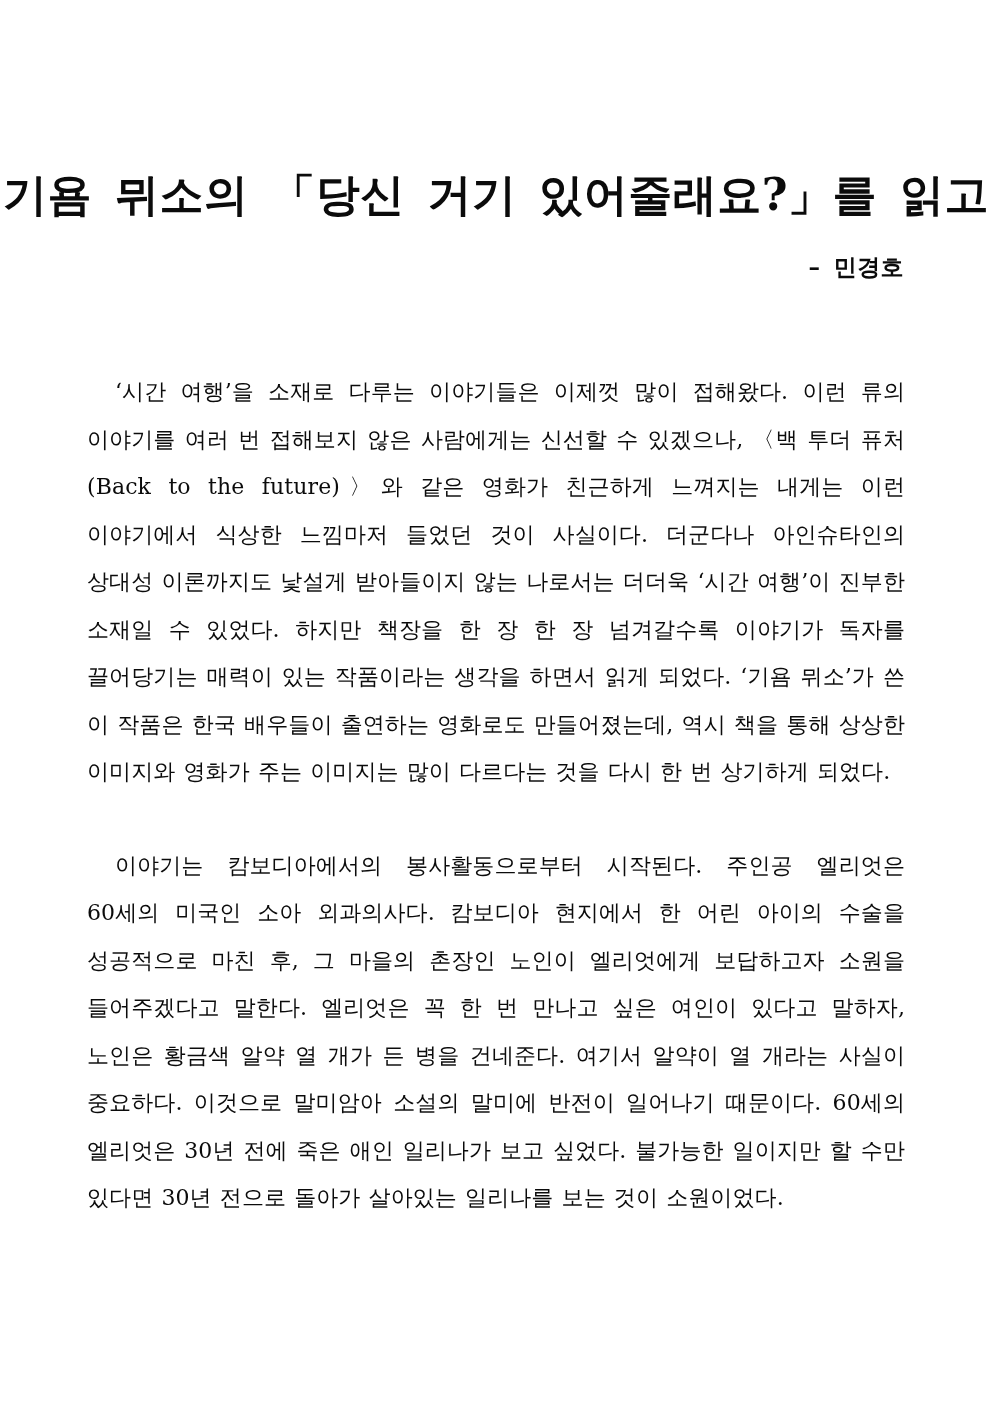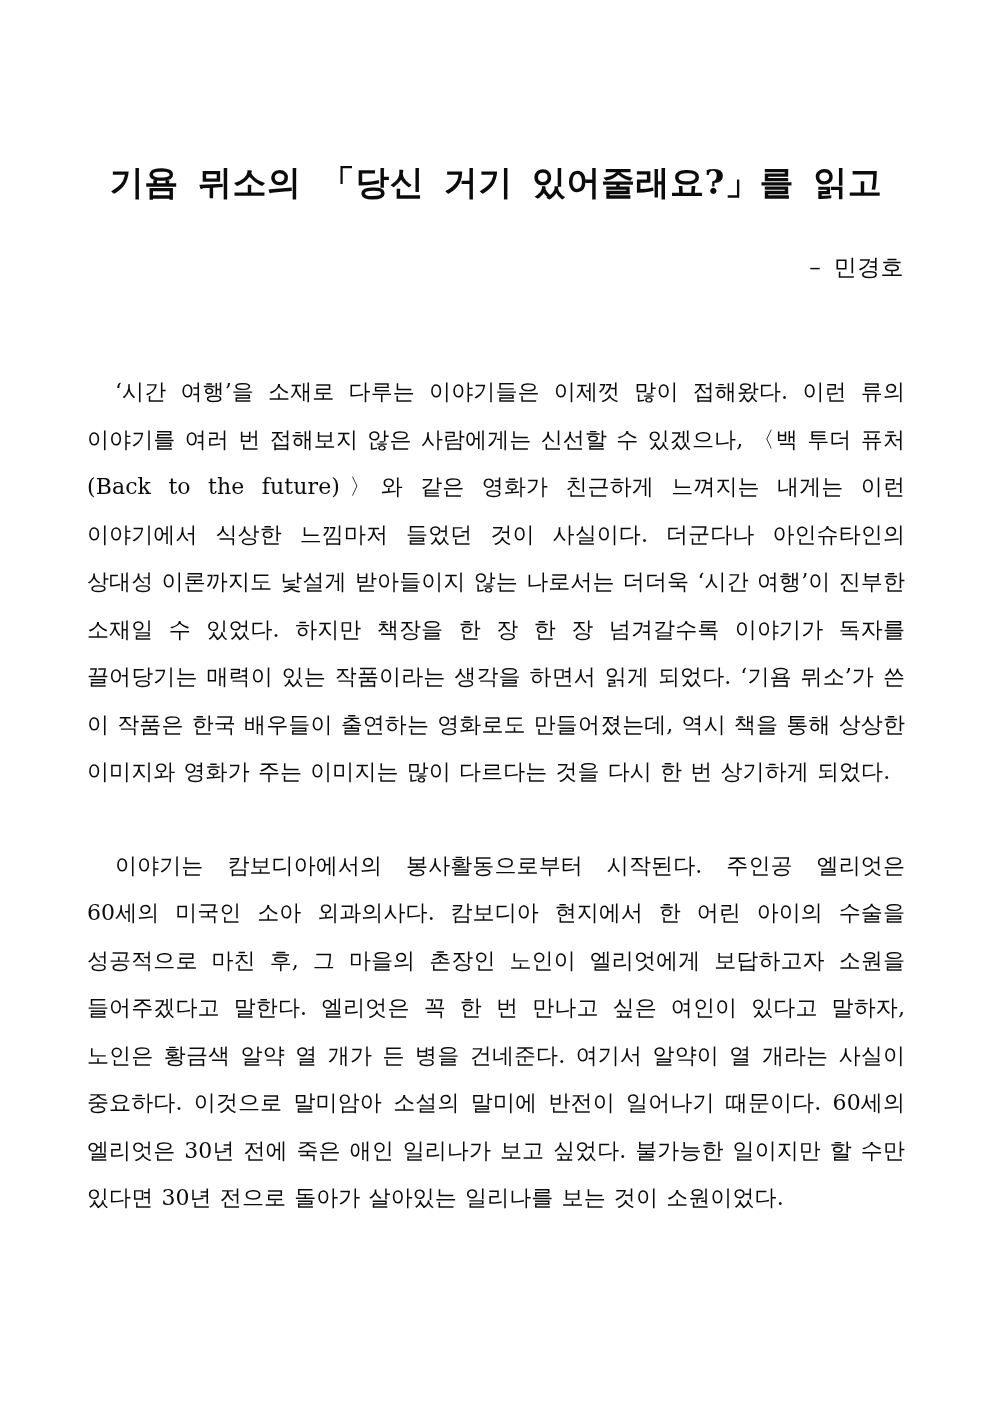--- a/index.html
+++ b/index.html
@@ -21,35 +21,35 @@
     -webkit-font-smoothing: antialiased;
   }
 
   
   .doc-title {
     position: absolute;
     left: 0;
     right: 0;
     top: 138px;
     text-align: center;
-    font-size: 34px;
+    font-size: 44px;
     font-weight: 700;
     letter-spacing: 0.5px;
     word-spacing: 7px;
     line-height: 1.25;
     white-space: pre;
   }
 
   
   .doc-byline {
     position: absolute;
     right: 88px;
     top: 252px;
     font-size: 23px;
-    font-weight: 400;
+    font-weight: 700;
     letter-spacing: 0.4px;
     word-spacing: 5px;
     white-space: pre;
   }
 
   
   .doc-body {
     position: absolute;
     left: 87px;
     top: 368px;

